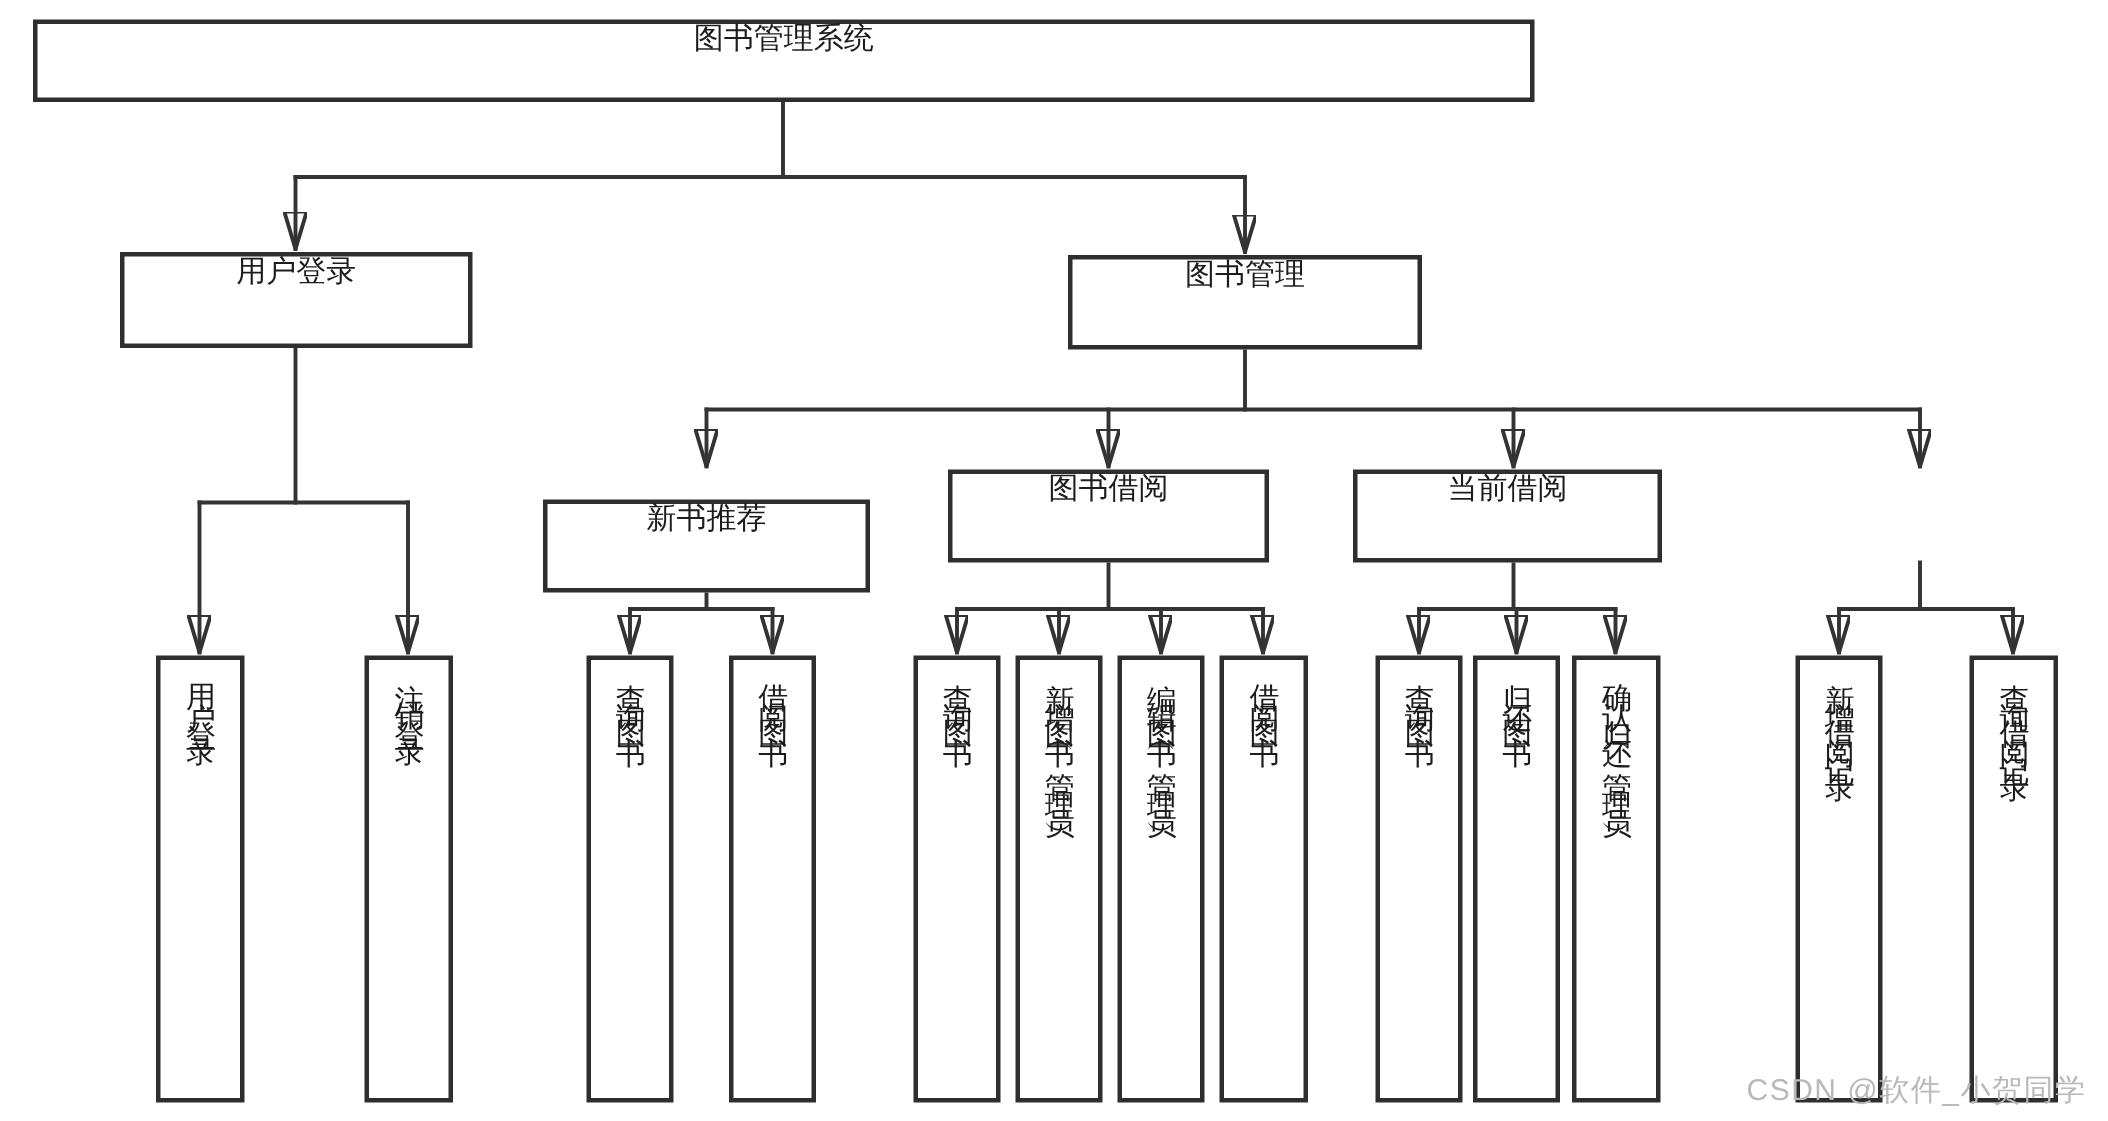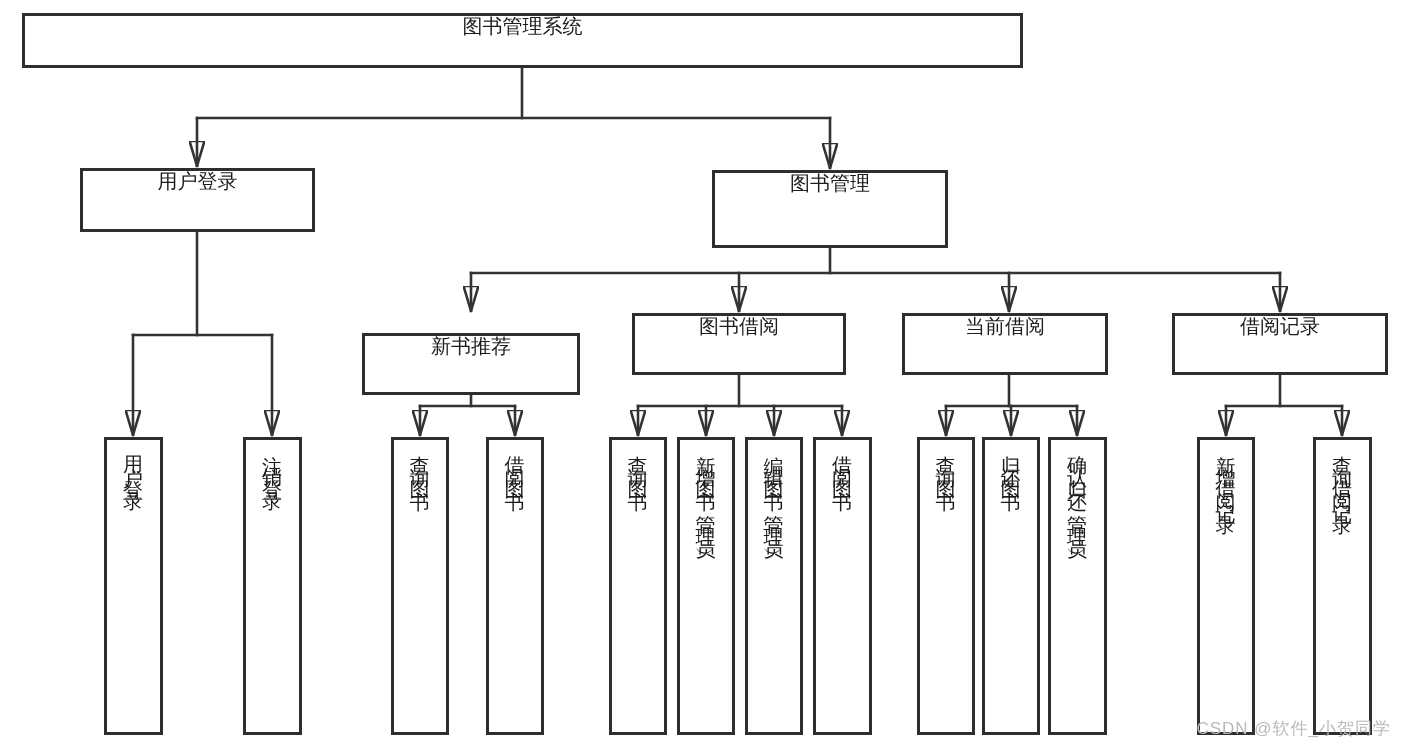--- a/index.html
+++ b/index.html
@@ -20,21 +20,21 @@
     display:flex; align-items:flex-start; justify-content:center;
     font-size:20px; line-height:1;
   }
   .node .lbl { white-space:nowrap; }
   .node.v .lbl {
     writing-mode:vertical-rl; text-orientation:mixed;
     letter-spacing:12px; line-height:1; white-space:normal;
   }
   .watermark {
     position:absolute; right:14px; bottom:7px;
-    font-size:17px; letter-spacing:1px;
+    font-size:20px; letter-spacing:1px;
     color:var(--watermark-color, #b9b9bd);
   }
 </style>
 </head>
 <body>
 
 <div class="canvas">
 
   <svg class="wires" viewBox="0 0 1405 747" xmlns="http://www.w3.org/2000/svg">
     <defs>
@@ -98,35 +98,32 @@
     </g>
   </svg>
 
   <div class="node" style="left:22px; top:13px; width:1001px; height:55px;">
     <span class="lbl">图书管理系统</span>
   </div>
 
   <div class="node" style="left:80px; top:168px; width:235px; height:64px;">
     <span class="lbl">用户登录</span>
   </div>
-  <div class="node" style="left:712px; top:170px; width:236px; height:78px;">
+  <div class="node" style="left:712px; top:170px; width:236px; height:63px;">
     <span class="lbl">图书管理</span>
   </div>
 
   <div class="node" style="left:362px; top:313px; width:218px; height:62px;margin-top:20px;">
     <span class="lbl">新书推荐</span>
   </div>
   <div class="node" style="left:632px; top:313px; width:214px; height:62px;font-family:Liberation Serif, serif;">
     <span class="lbl">图书借阅</span>
   </div>
   <div class="node" style="left:902px; top:313px; width:206px; height:62px;">
     <span class="lbl">当前借阅</span>
-  </div>
-  <div class="node" style="left:1172px; top:313px; width:216px; height:62px;">
-    <span class="lbl">借阅记录</span>
   </div>
 
   <div class="node v" style="left:104px; top:437px; width:59px; height:298px;">
     <span class="lbl">用户登录</span>
   </div>
   <div class="node v" style="left:243px; top:437px; width:59px; height:298px;">
     <span class="lbl">注销登录</span>
   </div>
 
   <div class="node v" style="left:391px; top:437px; width:58px; height:298px;">

